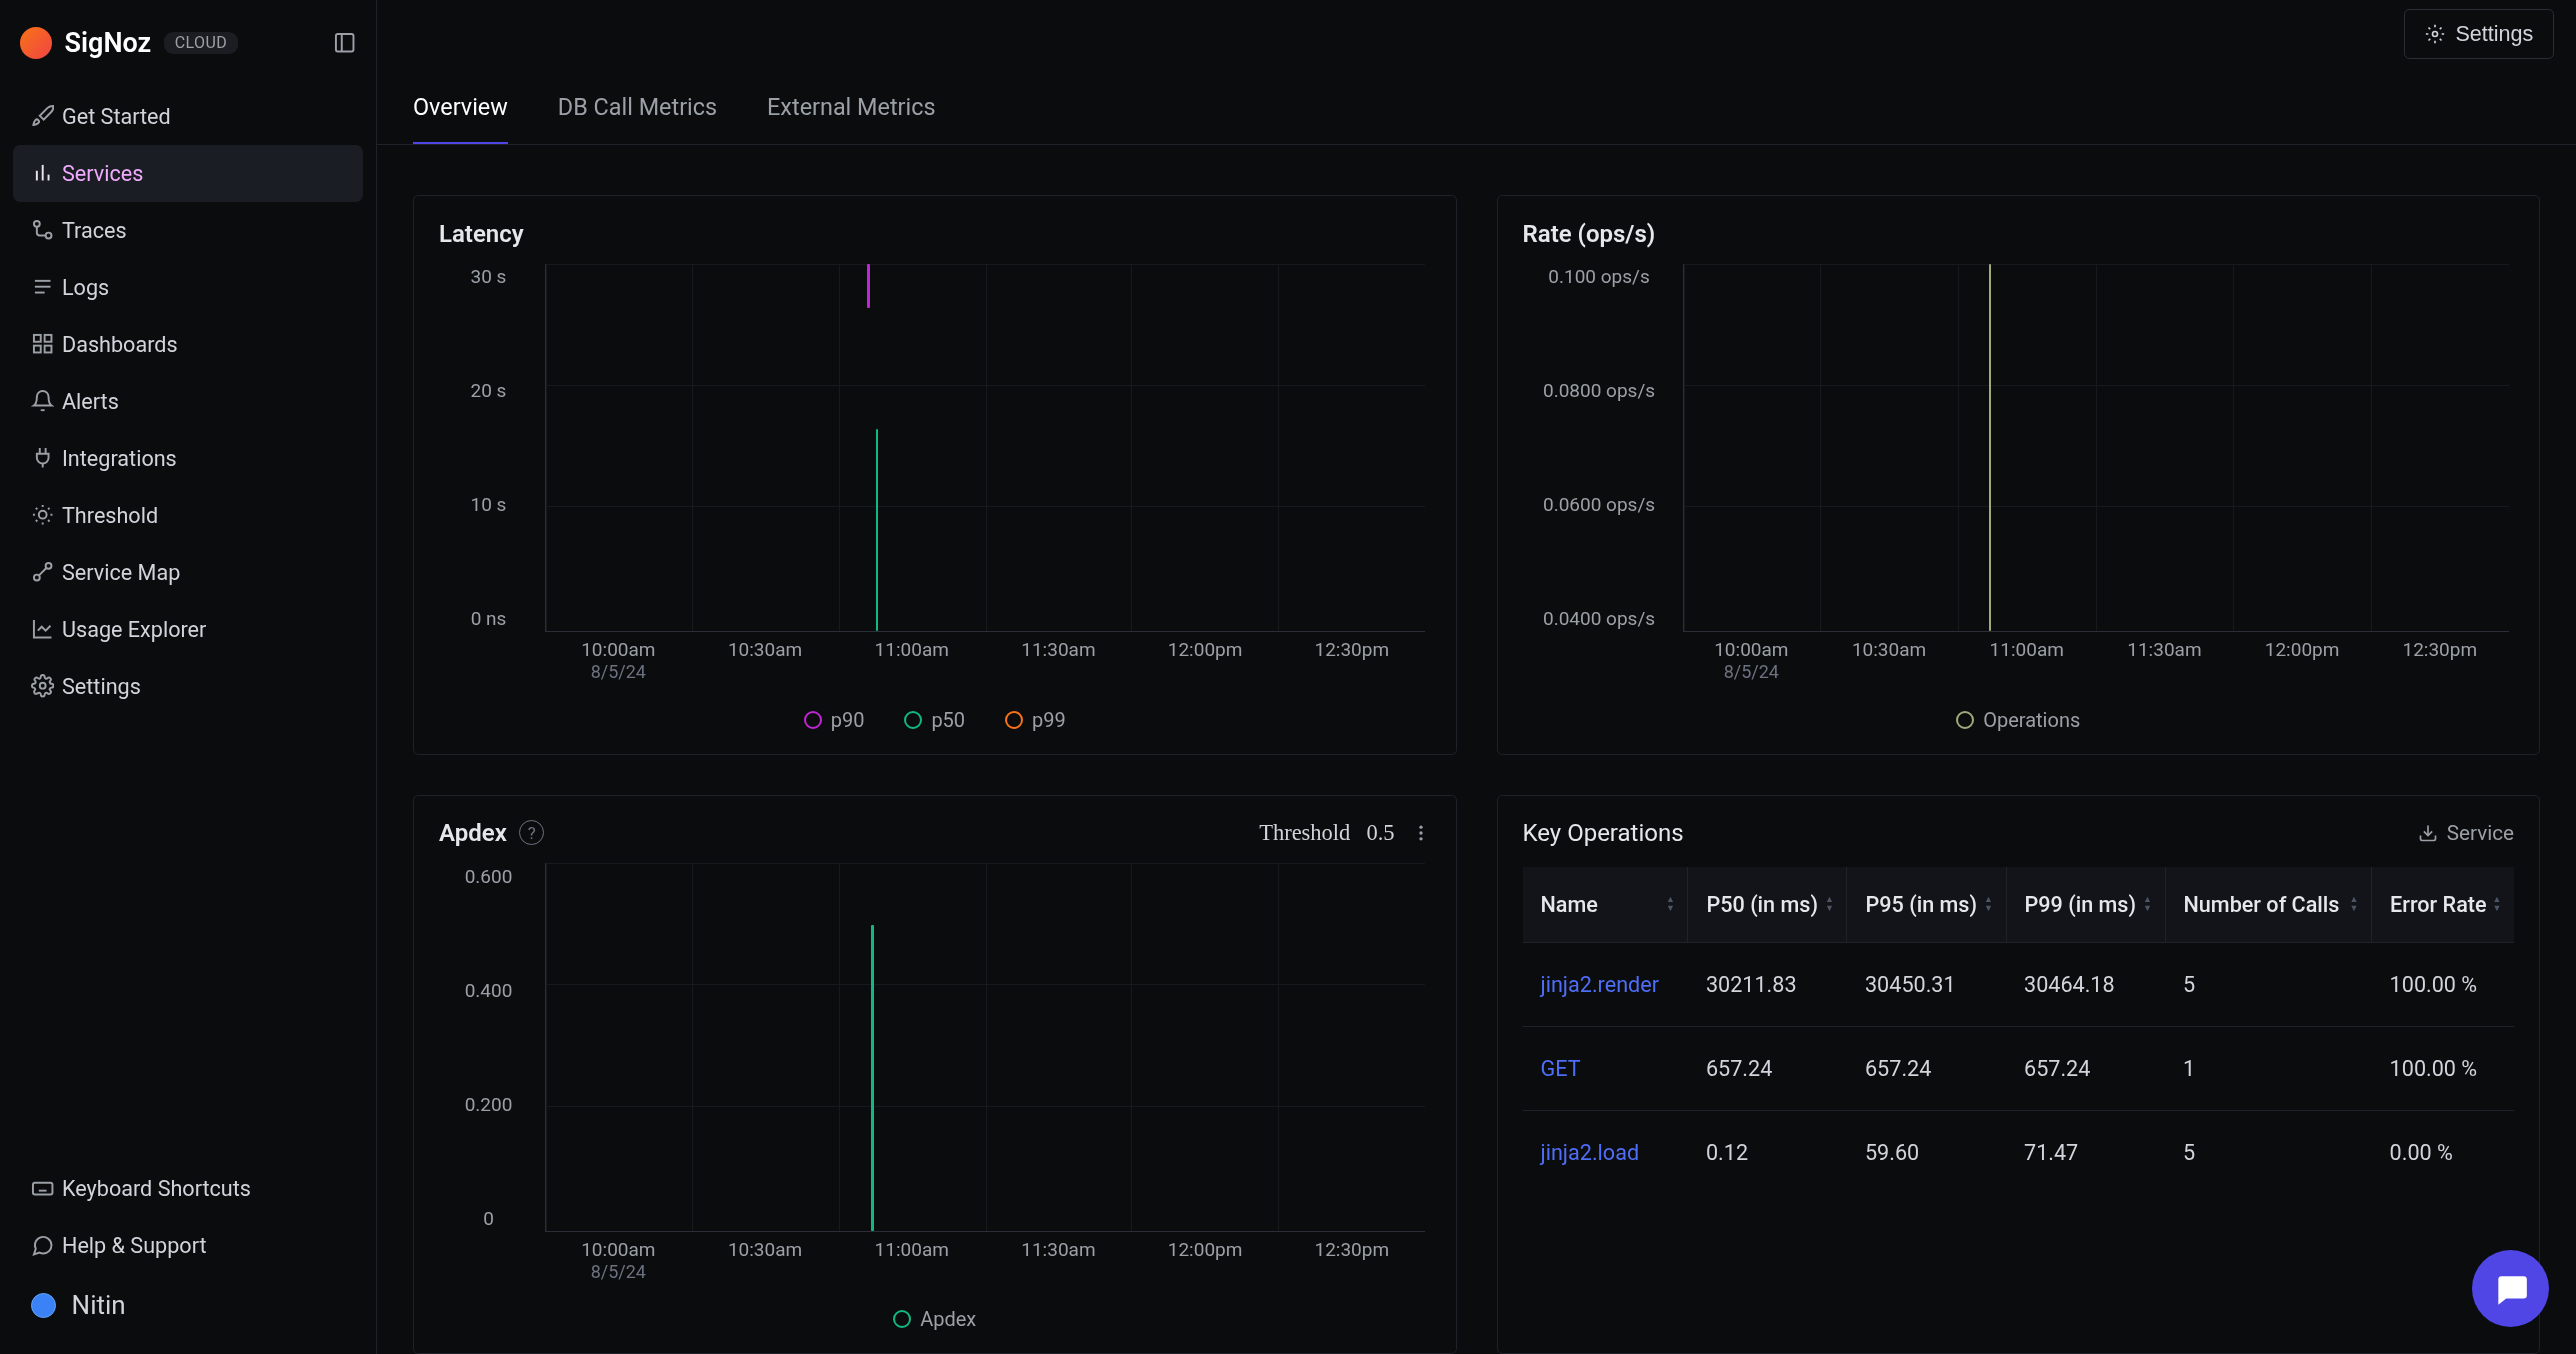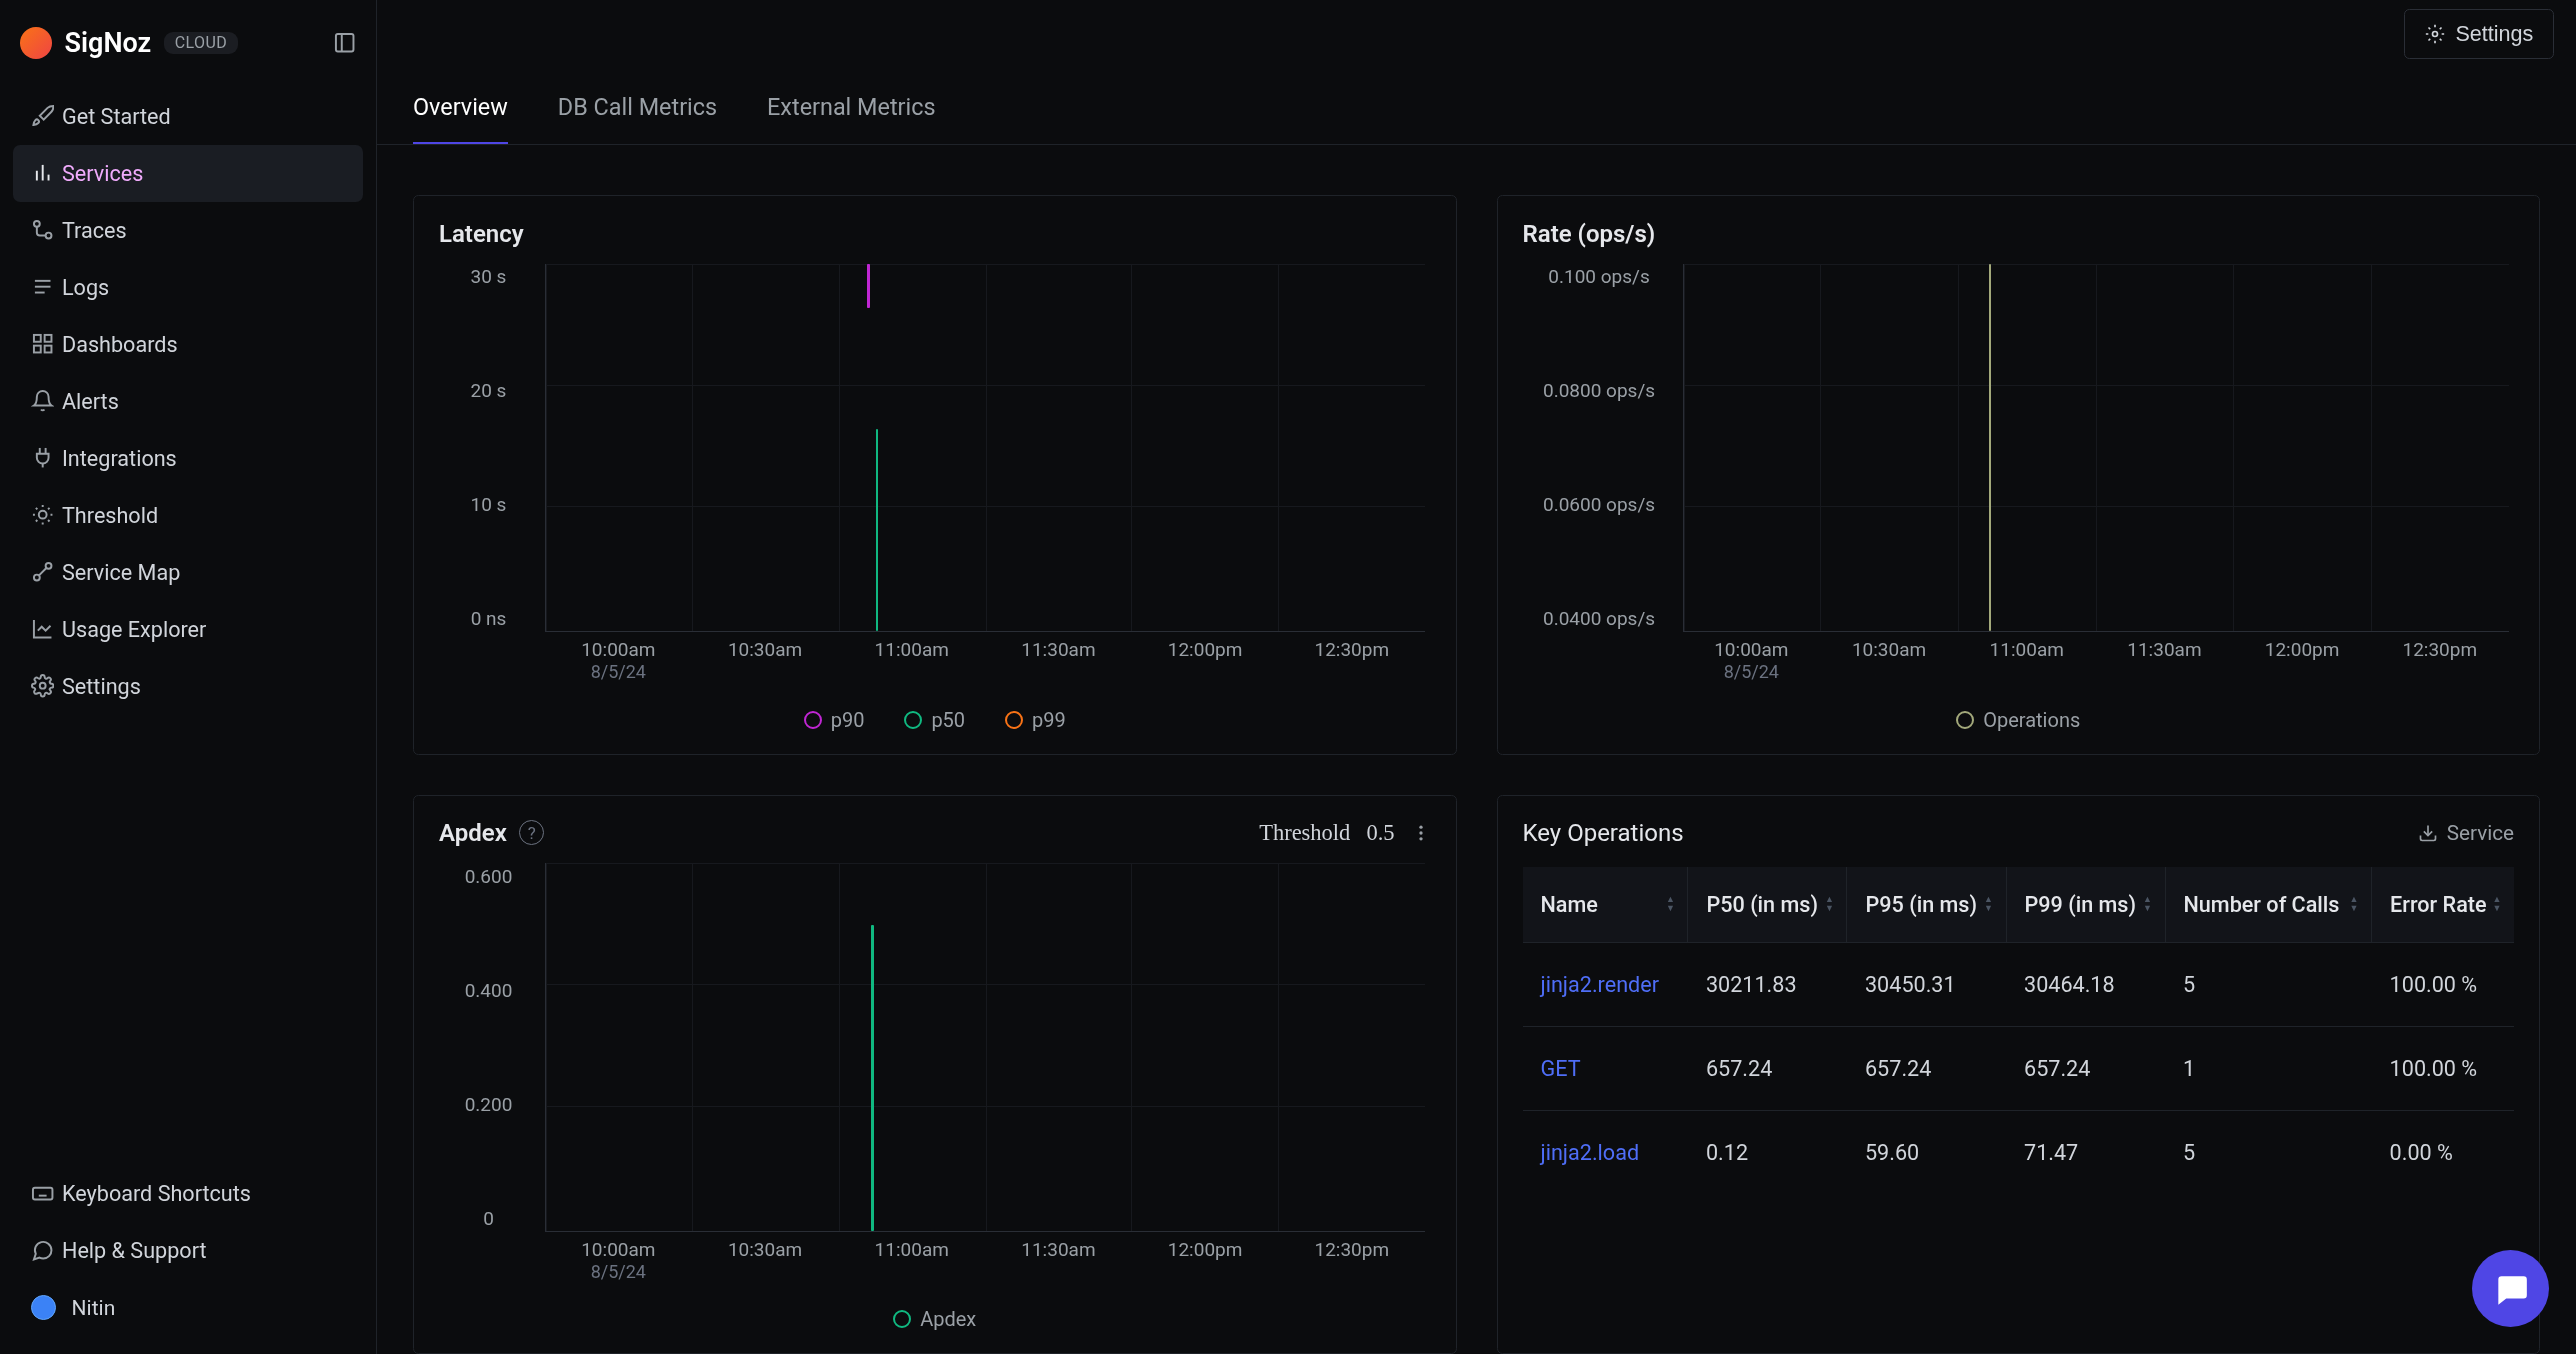--- a/index.html
+++ b/index.html
@@ -47,21 +47,21 @@
   padding: 16px 18px; border-radius: 7.2px; color: #d1d5db;
   cursor: pointer; font-size: 21.6px;
 }
 .nav-item.active { background: #1a1d23; color: #f0abfc; }
 .nav-item .icon { width: 23.4px; height: 23.4px; color: #9aa0a6; flex-shrink: 0; }
 .nav-item.active .icon { color: #e5e7eb; }
 .sidebar-bottom { padding: 3.6px 12.6px; }
 .sidebar-bottom .nav-item { font-size: 21.6px; }
 .user-row {
   display: flex; align-items: center; gap: 16px;
-  padding: 16px 18px; font-size: 21px; color: #d1d5db;
+  padding: 16px 18px; font-size: 26px; color: #d1d5db;
 }
 .avatar {
   width: 25px; height: 25px; border-radius: 50%;
   background: #3b82f6; border: 0.9px solid #60a5fa;
 }
 
 
 .main { flex: 1; display: flex; flex-direction: column; }
 .topbar {
   display: flex; align-items: center; justify-content: flex-end;

